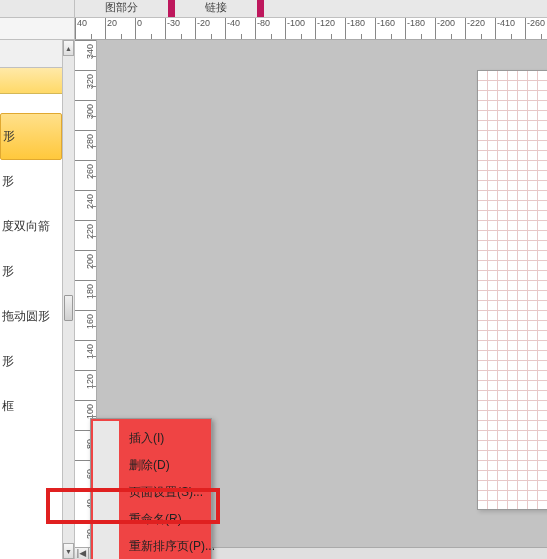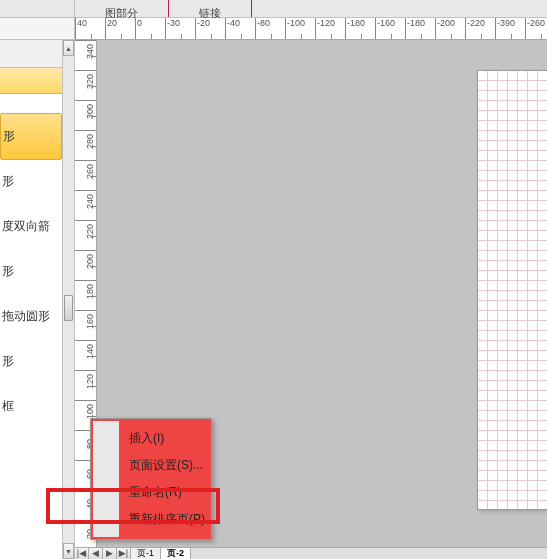--- a/index.html
+++ b/index.html
@@ -1,20 +1,20 @@
 <!DOCTYPE html>
 <html><head>
   <meta charset="utf-8">
   <style>
     * { margin: 0; padding: 0; box-sizing: border-box; }
     body { font-family: "Microsoft YaHei", SimSun, sans-serif; font-size: 12px; background: #fff; overflow: hidden; width: 547px; height: 559px; position: relative; }
     
     .ribbon-tabs { position: absolute; top: 0; left: 0; right: 0; height: 18px; background: #e8e8e8; border-bottom: 1px solid #c0c0c0; display: flex; }
     .ribbon-spacer { width: 75px; border-right: 1px solid #c0c0c0; }
-    .ribbon-tab { padding: 6px 30px; border-right: 1px solid #be185d; color: #444; font-size: 11px; text-align: center; }
+    .ribbon-tab { padding: 0 30px; border-right: 7px solid #be185d; color: #444; font-size: 11px; text-align: center; }
     
     .toolbar-area { position: absolute; top: 18px; left: 0; width: 75px; height: 22px; background: #f5f5f5; border-right: 1px solid #c0c0c0; border-bottom: 1px solid #c0c0c0; }
     
     .ruler-h { position: absolute; top: 18px; left: 75px; right: 0; height: 22px; background: #fff; border-bottom: 1px solid #aaa; display: flex; overflow: hidden; }
     .ruler-h-seg { flex: 0 0 30px; font-size: 9px; color: #555; text-align: left; padding-left: 1px; border-left: 1px solid #888; position: relative; }
     .ruler-h-seg::after { content: ''; position: absolute; bottom: 0; left: 50%; width: 1px; height: 5px; background: #888; }
     
     .shapes-panel { position: absolute; top: 40px; left: 0; width: 63px; bottom: 0; background: #fff; border-right: 1px solid #c0c0c0; overflow: hidden; }
     .shapes-header-bar { height: 28px; background: #f0f0f0; border-bottom: 1px solid #c0c0c0; }
     .shapes-search { height: 26px; background: linear-gradient(#ffe9a8, #ffd968); border-bottom: 1px solid #d4b858; }
@@ -64,21 +64,21 @@
     <div class="ruler-h-seg">-20</div>
     <div class="ruler-h-seg">-40</div>
     <div class="ruler-h-seg">-80</div>
     <div class="ruler-h-seg">-100</div>
     <div class="ruler-h-seg">-120</div>
     <div class="ruler-h-seg">-180</div>
     <div class="ruler-h-seg">-160</div>
     <div class="ruler-h-seg">-180</div>
     <div class="ruler-h-seg">-200</div>
     <div class="ruler-h-seg">-220</div>
-    <div class="ruler-h-seg">-390</div>
+    <div class="ruler-h-seg">-410</div>
     <div class="ruler-h-seg">-260</div>
   </div>
 
 <div class="shapes-panel">
   <div class="shapes-header-bar"></div>
   <div class="shapes-search"></div>
   <div class="shapes-list">
       <div class="shape-item sel">形</div>
       <div class="shape-item">形</div>
       <div class="shape-item">度双向箭</div>
@@ -149,20 +149,21 @@
     </div>
   </div>
 
 <div class="canvas">
   <div class="page"></div>
 </div>
 
 <div class="context-menu">
   <div class="context-menu-gutter"></div>
   <div class="menu-item">插入(I)</div>
+  <div class="menu-item">删除(D)</div>
   <div class="menu-item">页面设置(S)...</div>
   <div class="menu-item">重命名(R)</div>
   <div class="menu-item">重新排序页(P)...</div>
 </div>
 
 <div class="red-box"></div>
 
 <div class="page-tabs">
   <div class="nav-btn">|◀</div>
   <div class="nav-btn">◀</div>

